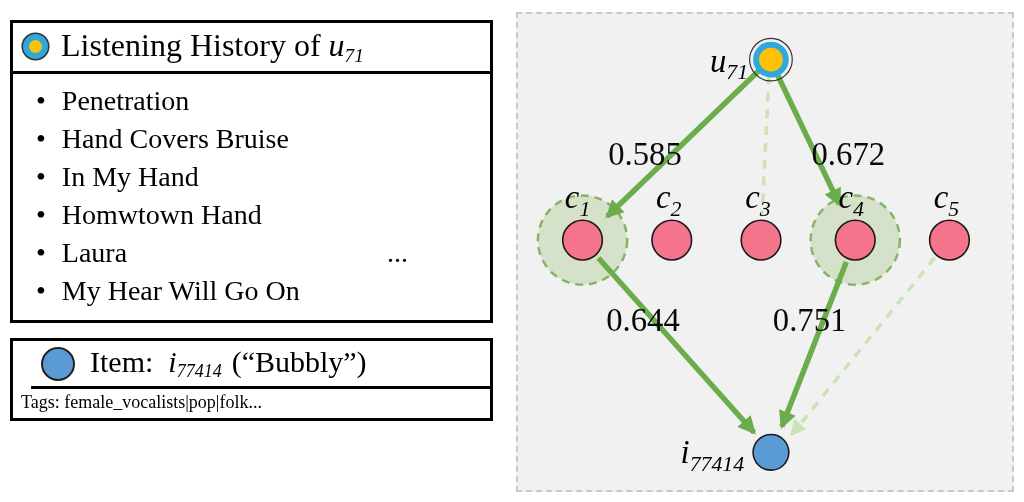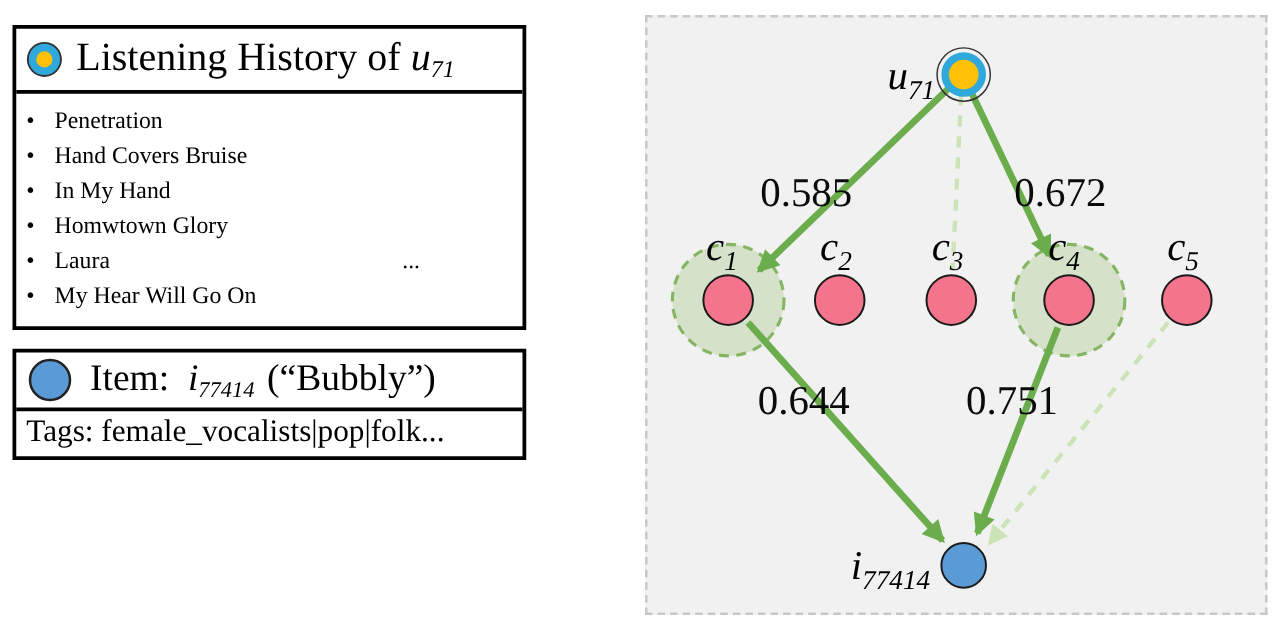--- a/index.html
+++ b/index.html
@@ -3,53 +3,53 @@
 <meta charset="utf-8">
 <style>
   * { margin:0; padding:0; box-sizing:border-box; }
   html,body { background:#ffffff; }
   body {
     width:1024px; height:502px; position:relative; overflow:hidden;
     font-family:"Liberation Serif", serif; color:#000;
   }
 
   
-  .left-col { position:absolute; left:10px; top:20px; width:411px; }
+  .left-col { position:absolute; left:10px; top:20px; width:483px; }
 
   .history-box { border:3px solid #000; background:#fff; }
   .history-header {
     display:flex; align-items:center; gap:13px;
     padding:4px 10px; border-bottom:3px solid #000;
     font-size:32px; line-height:1.15; white-space:nowrap;
   }
   .user-chip {
     width:25px; height:25px; border-radius:50%;
     background:#FFC107; border:6px solid #2FA8DC;
     box-shadow:0 0 0 1.5px #333; flex:none;
   }
   .sym { font-style:italic; }
   .sub { font-size:0.6em; font-style:italic; vertical-align:-0.3em; }
 
-  .history-list { padding:8px 12px 10px 0; font-size:19px; }
+  .history-list { padding:8px 12px 10px 15px; font-size:28px; }
   .history-item { display:flex; align-items:baseline; padding:3px 0 3px 8px; }
   .history-item::before { content:"\2022"; margin-right:16px; font-size:1em; }
   .ellipsis { margin-left:auto; margin-right:70px; }
 
   .item-box { border:3px solid #000; background:#fff; margin-top:15px; }
   .item-header {
     display:flex; align-items:center; gap:15px;
     padding:4px 10px; border-bottom:3px solid #000;
-    font-size:30px; white-space:nowrap;
+    font-size:30px; white-space:nowrap;margin-left:18px;
   }
   .item-chip {
     width:34px; height:34px; border-radius:50%;
     background:#5B9BD5; border:2px solid #222; flex:none;
   }
   .item-title-gap { margin-left:10px; }
-  .tags-row { padding:3px 24px 5px 8px; font-size:25px; white-space:nowrap; }
+  .tags-row { padding:3px 24px 5px 8px; font-size:18px; white-space:nowrap; }
 
   
   .graph-panel {
     position:absolute; left:516px; top:12px; width:498px; height:480px;
     background:#F1F1F1; border:2px dashed #C8C8C8;
   }
   .graph-svg { position:absolute; left:0; top:0; width:100%; height:100%; }
 
   .edge-solid { stroke:#6BAD4C; stroke-width:5.5; }
   .edge-dashed { stroke:#CBE3B6; stroke-width:3.5; stroke-dasharray:9 8; }
@@ -76,21 +76,21 @@
       <div class="history-item">
           <span>Penetration</span>
         </div>
       <div class="history-item">
           <span>Hand Covers Bruise</span>
         </div>
       <div class="history-item">
           <span>In My Hand</span>
         </div>
       <div class="history-item">
-          <span>Homwtown Glory</span>
+          <span>Homwtown Hand</span>
         </div>
       <div class="history-item">
           <span>Laura</span>
           <span class="ellipsis">...</span>
         </div>
       <div class="history-item">
           <span>My Hear Will Go On</span>
         </div>
     </div>
   </div>

